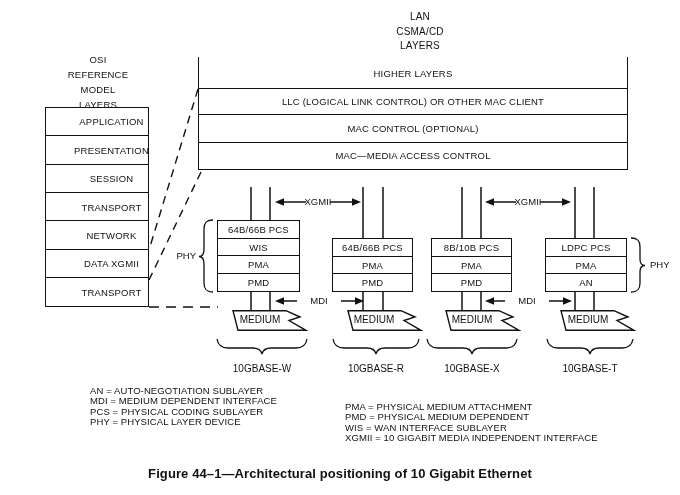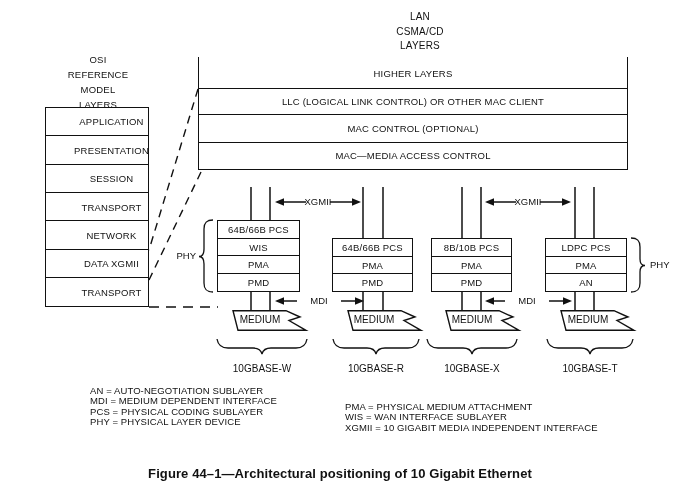--- a/index.html
+++ b/index.html
@@ -191,19 +191,20 @@
   <div class="lbl ctr t10" style="left:545px; top:362px; width:90px;">10GBASE-T</div>
 
   <div class="legend" style="left:65px; top:386px;margin-left:25px;">
     <div>AN = AUTO-NEGOTIATION SUBLAYER</div>
     <div>MDI = MEDIUM DEPENDENT INTERFACE</div>
     <div>PCS = PHYSICAL CODING SUBLAYER</div>
     <div>PHY = PHYSICAL LAYER DEVICE</div>
   </div>
   <div class="legend" style="left:345px; top:386px;margin-top:16px;">
     <div>PMA = PHYSICAL MEDIUM ATTACHMENT</div>
+    <div>PMD = PHYSICAL MEDIUM DEPENDENT</div>
     <div>WIS = WAN INTERFACE SUBLAYER</div>
     <div>XGMII = 10 GIGABIT MEDIA INDEPENDENT INTERFACE</div>
   </div>
 
   <div class="caption">Figure 44–1—Architectural positioning of 10 Gigabit Ethernet</div>
 
 </div>
 
 </body></html>

